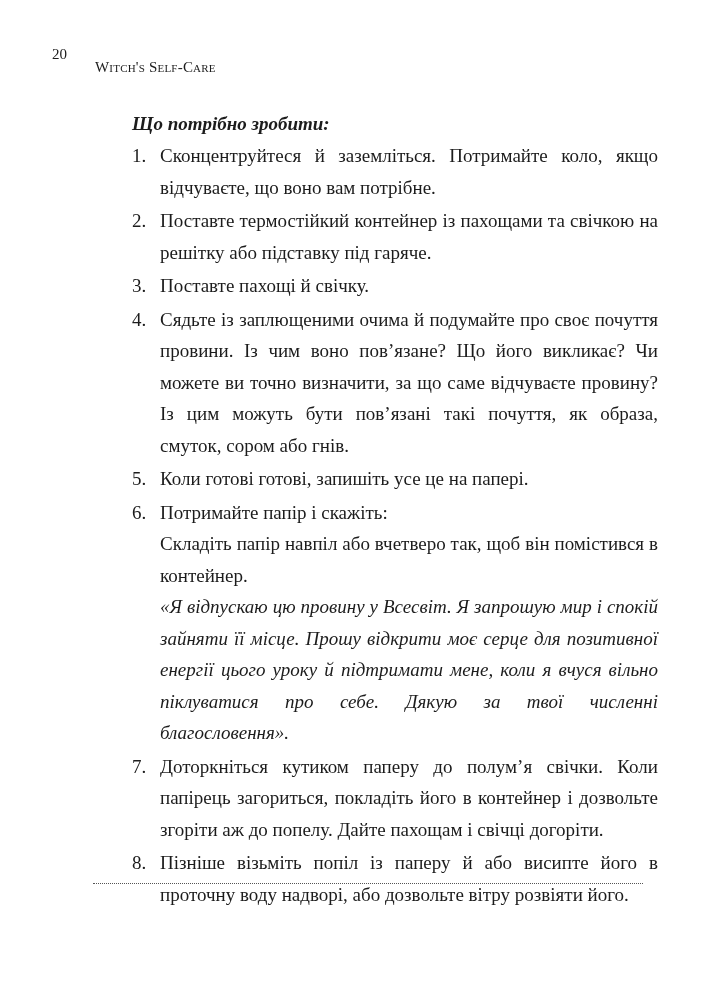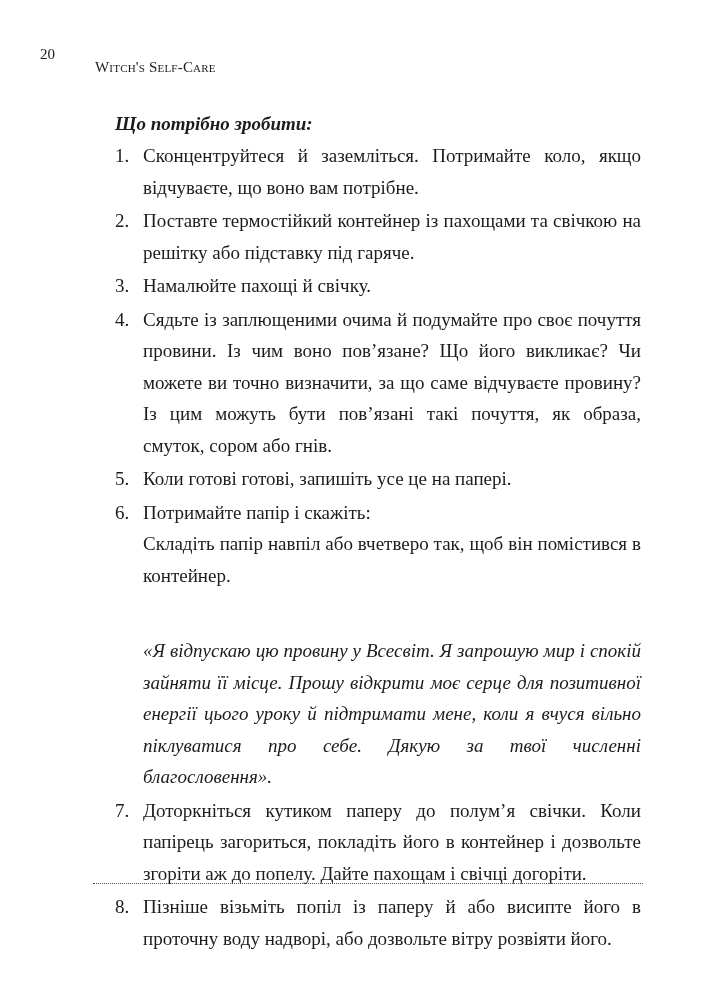--- a/index.html
+++ b/index.html
@@ -2,29 +2,29 @@
 <html><head>
 <meta charset="utf-8">
 <style>
   html, body { margin: 0; padding: 0; }
   body {
     width: 726px; height: 1000px; background: #ffffff; position: relative;
     font-family: "Liberation Serif", "DejaVu Serif", serif; color: #1c1c1c;
     overflow: hidden;
   }
   .header { position: absolute; top: 46px; left: 40px; font-size: 15px; }
-  .page-num { position: absolute; left: 0; top: 0; }
+  .page-num { position: absolute; left: 12px; top: 0; }
   .running-title { position: absolute; left: 55px; top: 13px; white-space: nowrap; font-variant: small-caps; letter-spacing: 0.2px; }
-  .content { position: absolute; left: 115px; top: 108px; width: 526px; }
+  .content { position: absolute; left: 132px; top: 108px; width: 526px; }
   .heading { font-size: 19px; font-weight: bold; line-height: 32px; margin: 0; font-style: italic; }
   ol { list-style: none; margin: 0; padding: 0; }
   li { position: relative; padding-left: 28px; font-size: 19px; line-height: 31.5px; text-align: justify; margin-bottom: 2px; }
   .num { position: absolute; left: 0; top: 0; }
   .para { display: block; }
-  .italic { font-style: italic; margin-top: 44px; }
+  .italic { font-style: italic; }
   .divider { position: absolute; left: 93px; top: 883px; width: 550px; border-top: 1.5px dotted #555; }
 </style>
 </head>
 <body>
 
 <div class="header">
   <span class="page-num">20</span>
   <span class="running-title">Witch's Self-Care</span>
 </div>
 
@@ -34,21 +34,21 @@
     <li>
       <span class="num">1.</span>
       <span class="para">Сконцентруйтеся й заземліться. Потримайте коло, якщо відчуваєте, що воно вам потрібне.</span>
     </li>
     <li>
       <span class="num">2.</span>
       <span class="para">Поставте термостійкий контейнер із пахощами та свічкою на решітку або підставку під гаряче.</span>
     </li>
     <li>
       <span class="num">3.</span>
-      <span class="para">Намалюйте пахощі й свічку.</span>
+      <span class="para">Поставте пахощі й свічку.</span>
     </li>
     <li>
       <span class="num">4.</span>
       <span class="para">Сядьте із заплющеними очима й подумайте про своє почуття провини. Із чим воно пов’язане? Що його викликає? Чи можете ви точно визначити, за що саме відчуваєте провину? Із цим можуть бути пов’язані такі почуття, як образа, смуток, сором або гнів.</span>
     </li>
     <li>
       <span class="num">5.</span>
       <span class="para">Коли готові готові, запишіть усе це на папері.</span>
     </li>
     <li>

